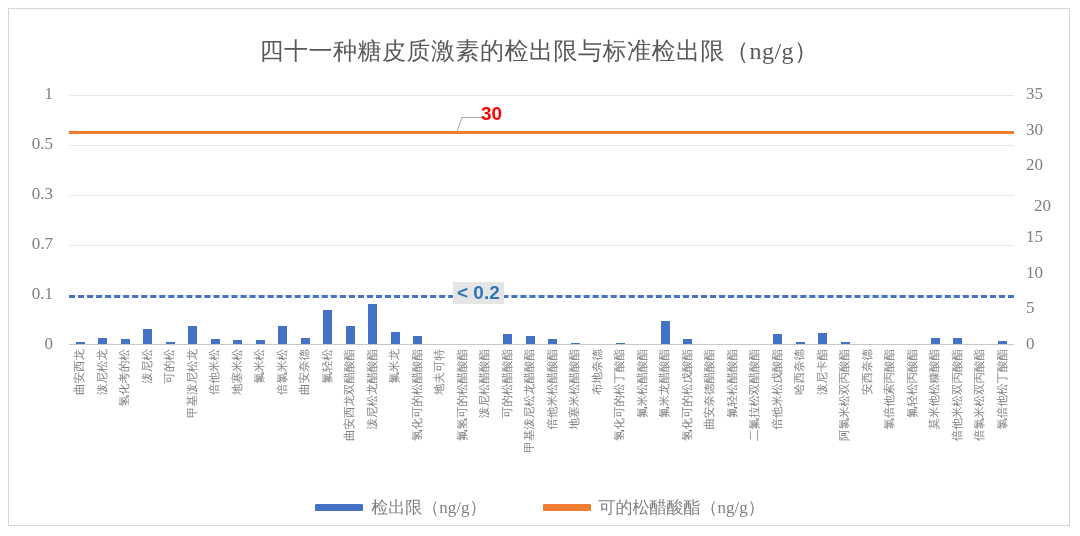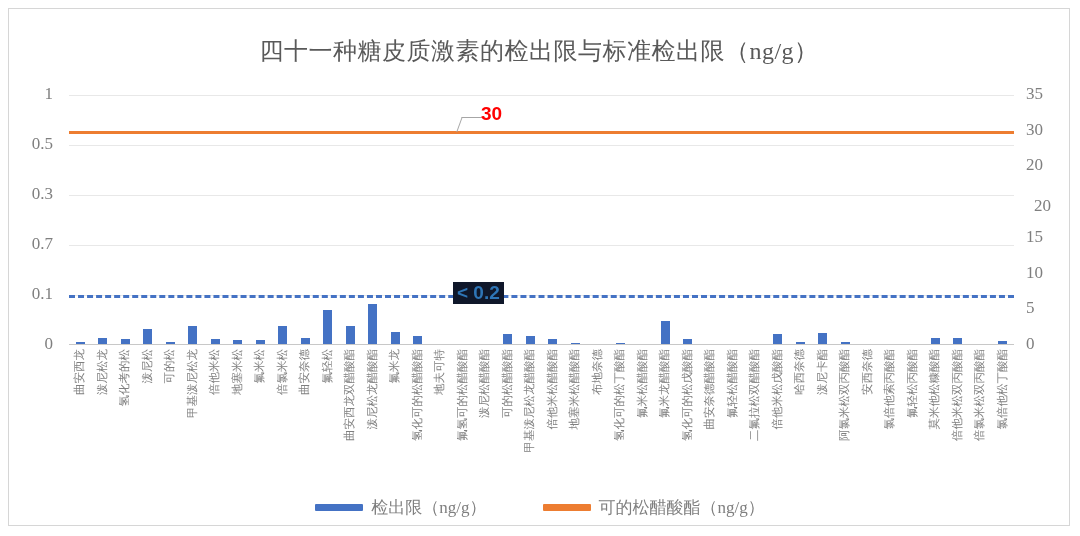--- a/index.html
+++ b/index.html
@@ -94,21 +94,21 @@
     width: 100%;
     height: 0;
     border-top: 3px dashed #4472c4;
   }
   #ref-label {
     position: absolute;
     font-size: 19px;
     font-weight: bold;
     color: #2e75b6;
     font-family: "Liberation Sans", sans-serif;
-    background: #0f172a;
+    background: #e5e5e5;
     padding: 0 4px;
   }
   #std-label {
     position: absolute;
     font-size: 19px;
     font-weight: bold;
     color: #ff0000;
     font-family: "Liberation Sans", sans-serif;
   }
   #std-leader {

